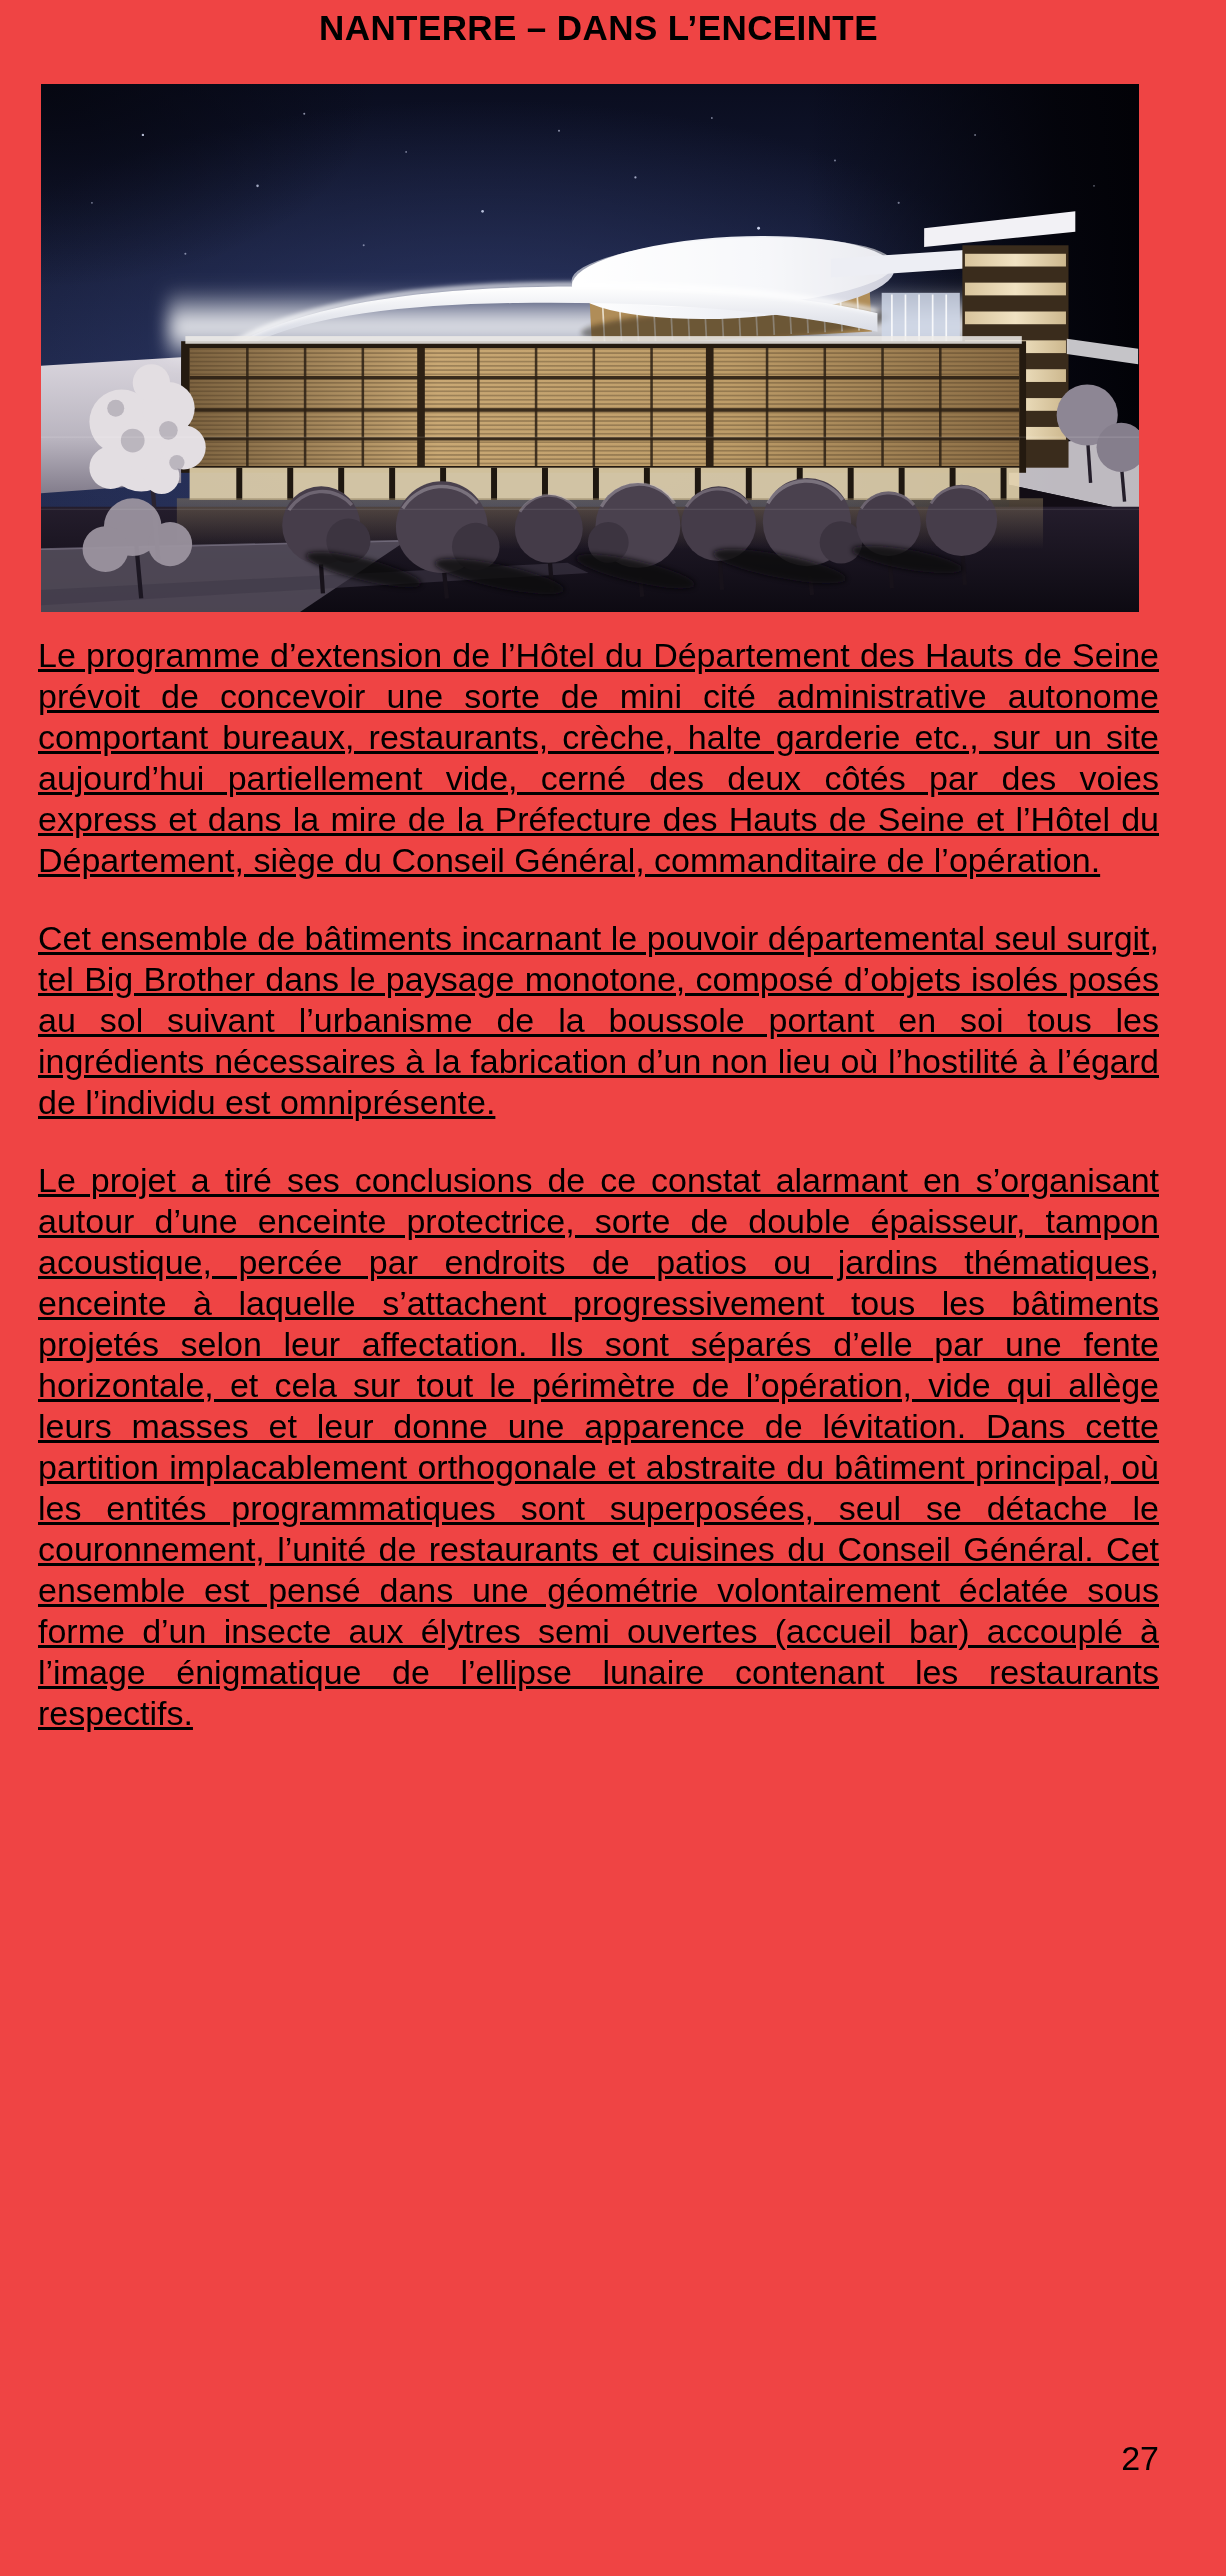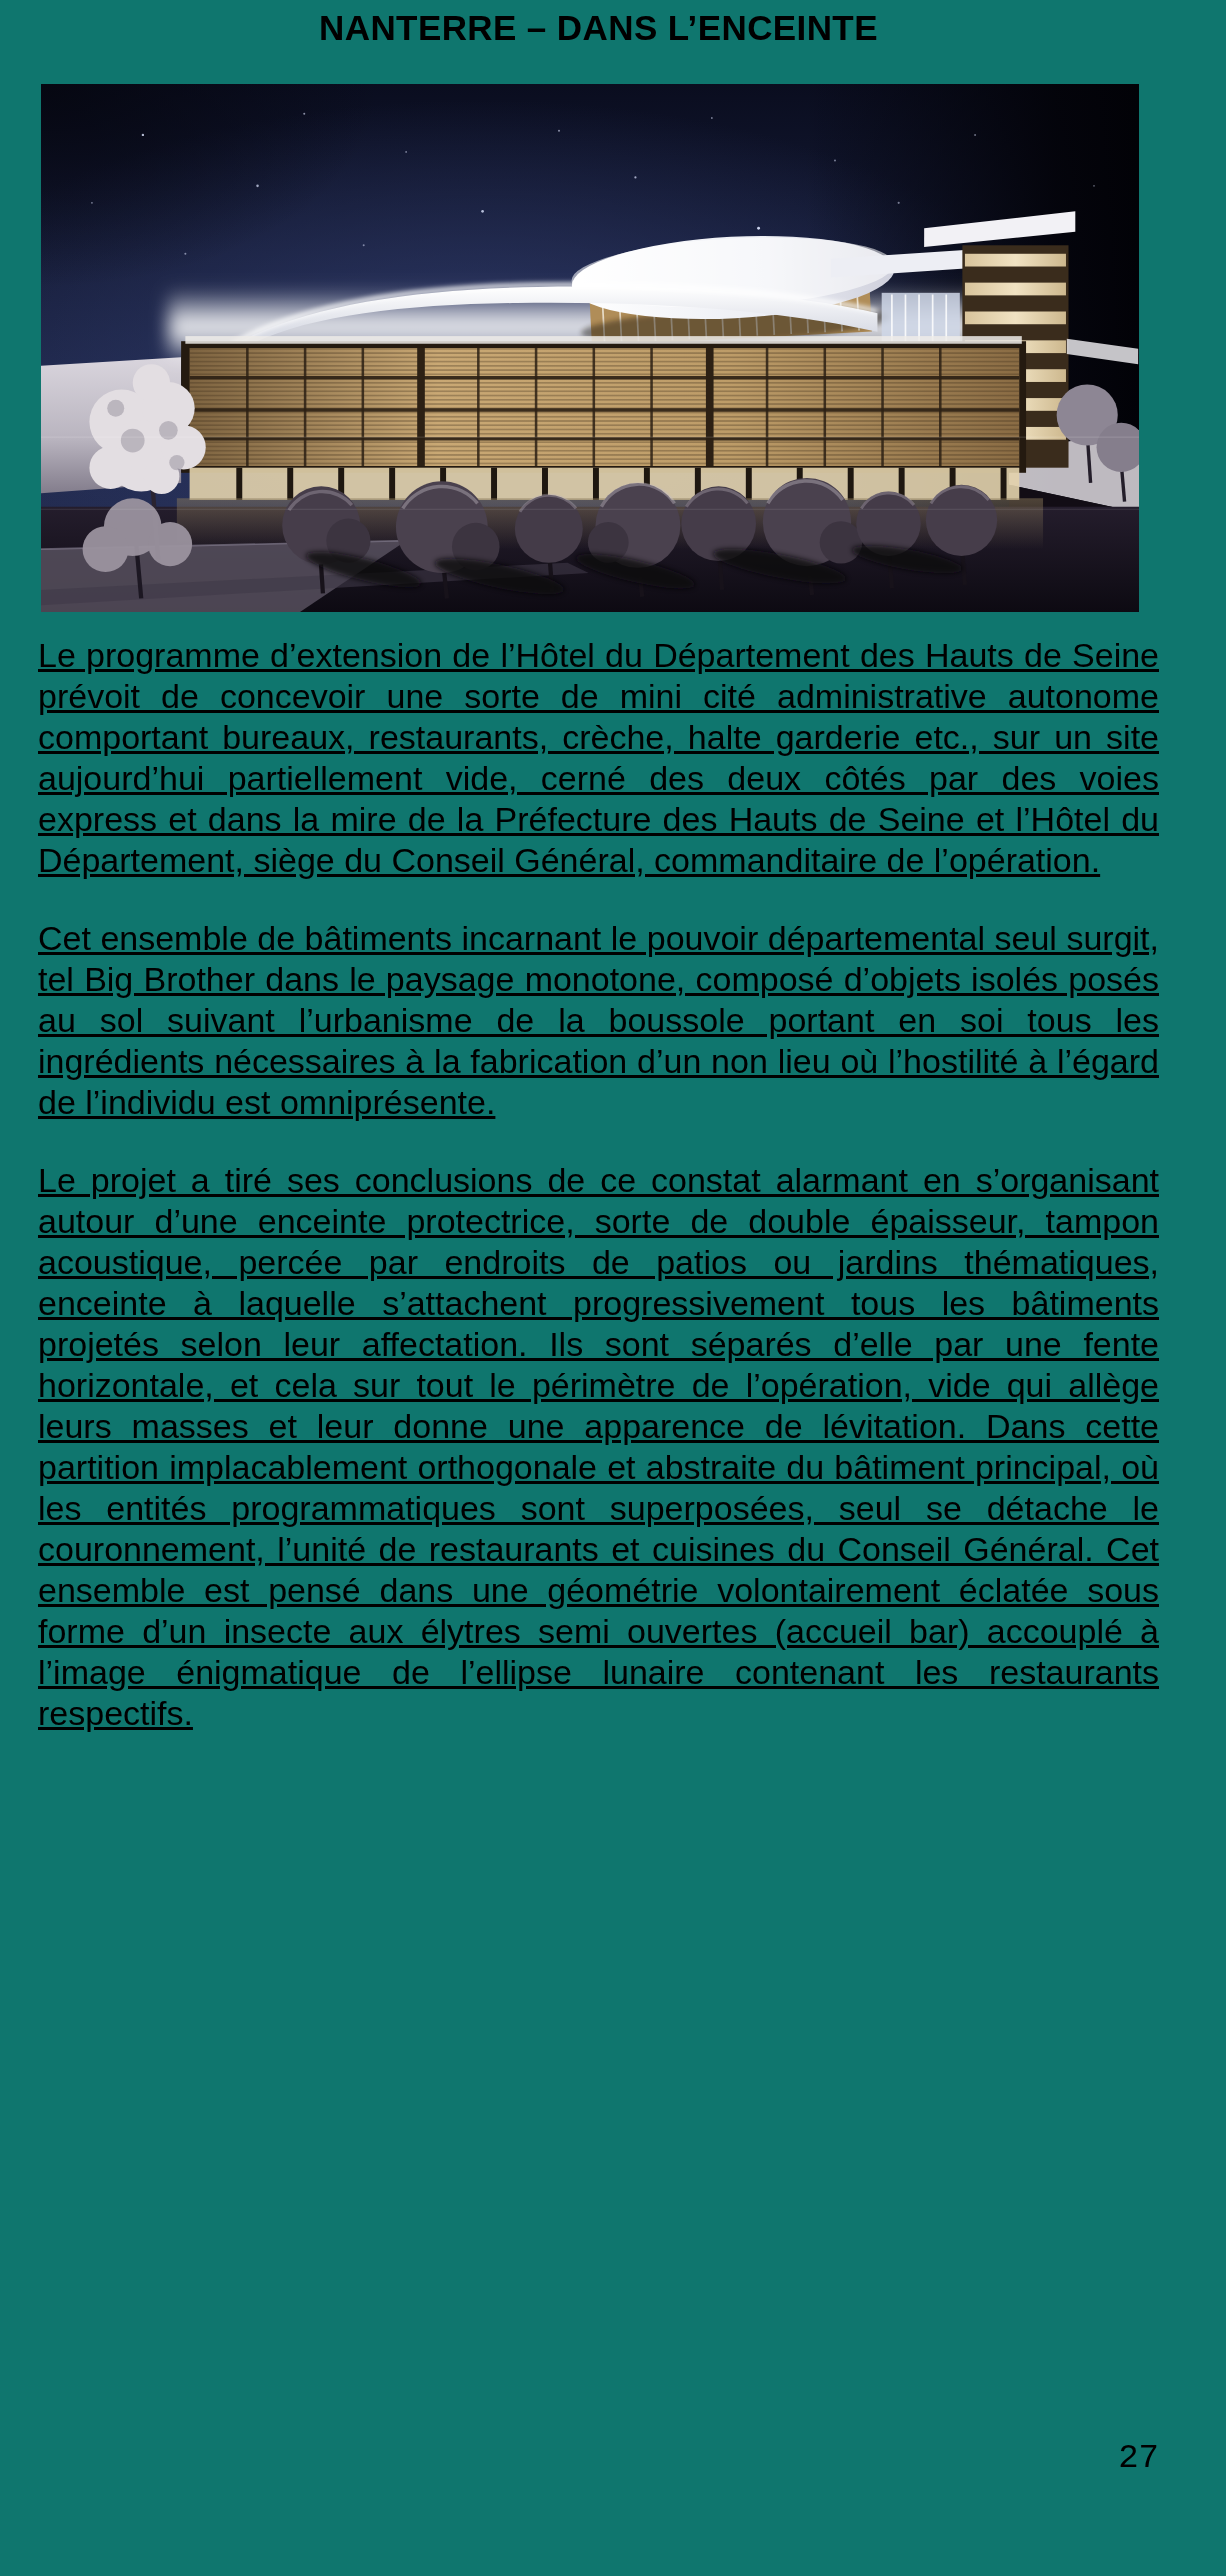--- a/index.html
+++ b/index.html
@@ -4,21 +4,21 @@
 <style>
   html, body {
     margin: 0;
     padding: 0;
     background: #ffffff;
   }
   .page {
     position: relative;
     width: 1226px;
     height: 2576px;
-    background: #0f766e;
+    background: #ef4444;
     font-family: "Liberation Sans", sans-serif;
     color: #000000;
     overflow: hidden;
   }
   .doc-title {
     position: absolute;
     top: 6.8px;
     left: 38px;
     width: 1121px;
     text-align: center;
@@ -49,21 +49,20 @@
   }
   .content p { margin: 0 0 37px 0; text-decoration: underline; }
   .page-number {
     position: absolute;
     top: 2438px;
     left: 38px;
     width: 1121px;
     text-align: right;
     font-size: 34px;
     line-height: 41px;
-    font-family: Liberation Mono, monospace;
   }
 </style>
 </head>
 <body>
 
 <div class="page">
 
   <div class="doc-title">NANTERRE – DANS L’ENCEINTE</div>
 
   <div class="figure">

